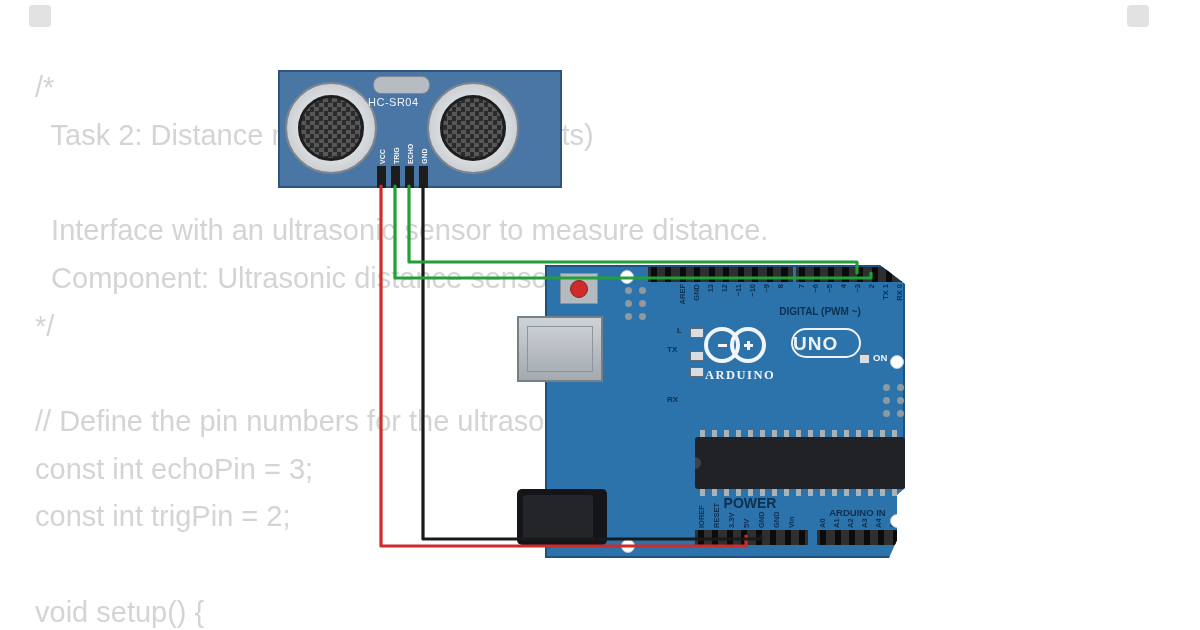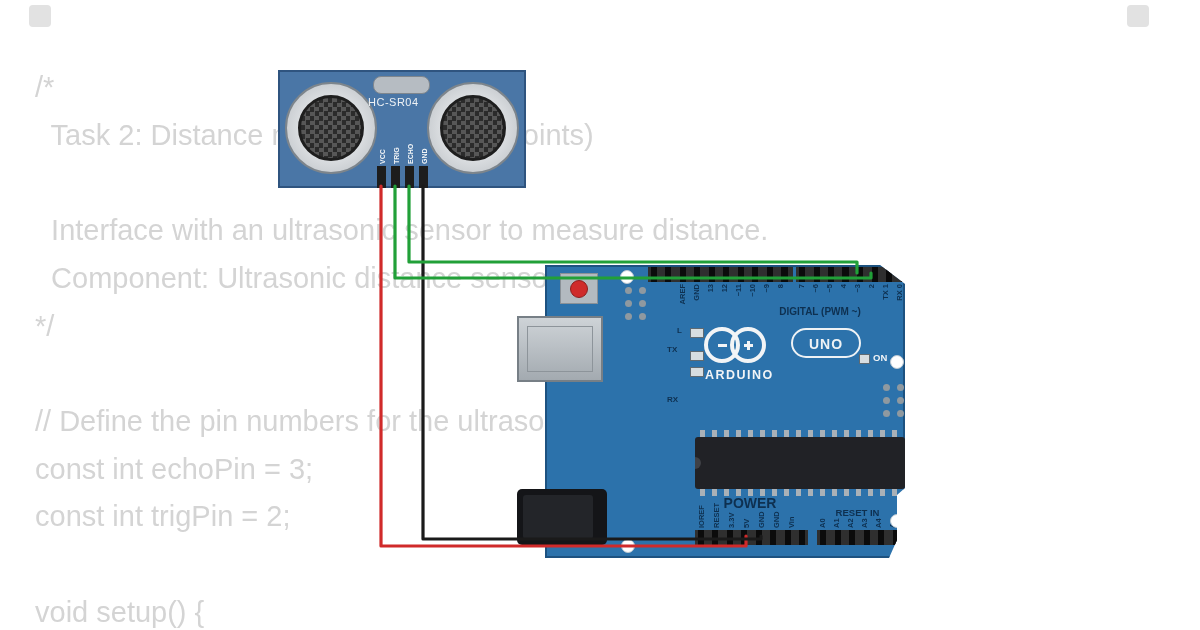--- a/index.html
+++ b/index.html
@@ -17,21 +17,21 @@
   
   .corner-icon{position:absolute;width:22px;height:22px;border-radius:4px;background:#e2e2e2;z-index:1;}
   
   .vtext{
     position:absolute;transform:rotate(-90deg);transform-origin:0 0;
     white-space:nowrap;font-weight:bold;line-height:9px;
   }
   .va-end{text-align:right;}
   
   #sensor{
-    position:absolute;left:278px;top:70px;width:248px;height:118px;z-index:2;
+    position:absolute;left:278px;top:70px;width:284px;height:118px;z-index:2;
     background:#4a76a6;box-shadow:inset 0 0 0 2px rgba(15,45,80,.45);
   }
   .transducer{
     position:absolute;width:92px;height:92px;border-radius:50%;
     background:radial-gradient(circle,#dadde0 52%,#b7bcc1 100%);
     border:2px solid #7d858c;box-sizing:border-box;
   }
   .mesh{
     position:absolute;left:11px;top:11px;width:66px;height:66px;border-radius:50%;
     background:repeating-conic-gradient(#575757 0% 25%,#2b2b2b 0% 50%);
@@ -58,23 +58,23 @@
   .pinlabel{font-size:7.5px;color:#0e3050;width:34px;}
   .pinlabel-b{font-size:7.5px;color:#0e3050;width:42px;}
   .section-label{position:absolute;font-size:10px;font-weight:bold;color:#0e3050;text-align:center;}
   .led-label{position:absolute;font-size:8px;font-weight:bold;color:#0e3050;}
   .led{position:absolute;width:12px;height:8px;background:#d7dde0;border:1px solid #5f6a72;}
   .hole{position:absolute;width:14px;height:14px;border-radius:50%;background:#ffffff;border:1px solid #bcc8d2;box-sizing:border-box;}
   .logo-circle{position:absolute;width:28px;height:28px;border-radius:50%;border:4px solid #f2f4f6;box-sizing:content-box;}
   .logo-bar{position:absolute;background:#f2f4f6;}
   #uno-badge{
     position:absolute;left:246px;top:63px;width:70px;height:30px;border:2px solid #eef2f5;border-radius:15px;
-    color:#eef2f5;font-size:14px;font-weight:bold;text-align:center;line-height:28px;letter-spacing:1px;box-sizing:border-box;
-  }
-  #arduino-brand{position:absolute;left:160px;top:103px;font-size:12.5px;font-weight:bold;color:#f2f4f6;letter-spacing:1.5px;}
+    color:#eef2f5;font-size:19px;font-weight:bold;text-align:left;line-height:28px;letter-spacing:1px;box-sizing:border-box;
+  }
+  #arduino-brand{position:absolute;left:160px;top:103px;font-size:12.5px;font-weight:bold;color:#f2f4f6;letter-spacing:1.5px;font-family:Liberation Serif, serif;}
   #on-label{position:absolute;left:328px;top:87px;font-size:9.5px;font-weight:bold;color:#f2f4f6;}
   .icsp{position:absolute;display:grid;grid-template-columns:repeat(2,7px);grid-auto-rows:7px;gap:6px 7px;}
   .icsp span{width:7px;height:7px;border-radius:50%;background:#8f99a0;display:block;}
   #mcu-chip{position:absolute;left:150px;top:172px;width:210px;height:52px;background:#212226;border-radius:3px;}
   .chip-legs{position:absolute;left:155px;width:200px;height:7px;
     background:repeating-linear-gradient(90deg,#aab1b7 0 5px,transparent 5px 12px);}
   #chip-notch{position:absolute;left:150px;top:192px;width:6px;height:12px;border-radius:0 6px 6px 0;background:#3f4146;}
   #usb-connector{
     position:absolute;left:517px;top:316px;width:86px;height:66px;z-index:3;
     background:linear-gradient(180deg,#ced3d7,#a3aab0);border:2px solid #777f86;box-sizing:border-box;
@@ -212,21 +212,21 @@
   <div class="vtext pinlabel-b" style="left:242px;top:263px;">Vin</div>
 
   <div class="vtext pinlabel-b" style="left:273px;top:263px;">A0</div>
   <div class="vtext pinlabel-b" style="left:287px;top:263px;">A1</div>
   <div class="vtext pinlabel-b" style="left:301px;top:263px;">A2</div>
   <div class="vtext pinlabel-b" style="left:315px;top:263px;">A3</div>
   <div class="vtext pinlabel-b" style="left:329px;top:263px;">A4</div>
   <div class="vtext pinlabel-b" style="left:343px;top:263px;">A5</div>
 
   <div class="section-label" style="left:160px;top:230px;width:90px;font-size:14px;">POWER</div>
-  <div class="section-label" style="left:272px;top:242px;width:81px;font-size:9.5px;">RESET IN</div>
+  <div class="section-label" style="left:272px;top:242px;width:81px;font-size:9.5px;">ARDUINO IN</div>
 
   <div class="hole" style="left:75px;top:5px;"></div>
   <div class="hole" style="left:345px;top:90px;"></div>
   <div class="hole" style="left:76px;top:274px;"></div>
   <div class="hole" style="left:345px;top:249px;"></div>
 </div>
 
 <div id="usb-connector">
   <div id="usb-inner"></div>
 </div>

